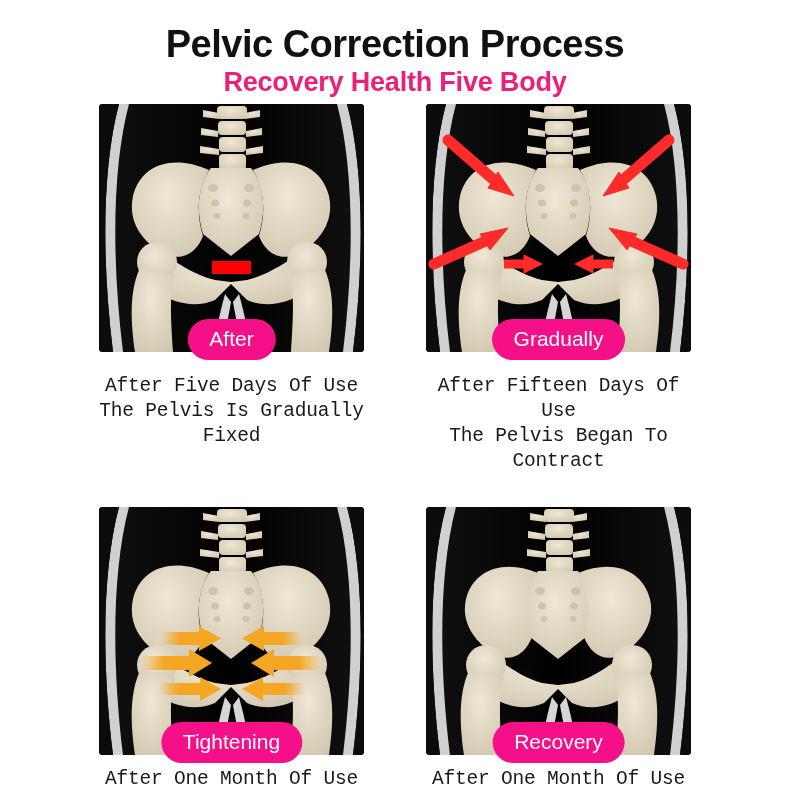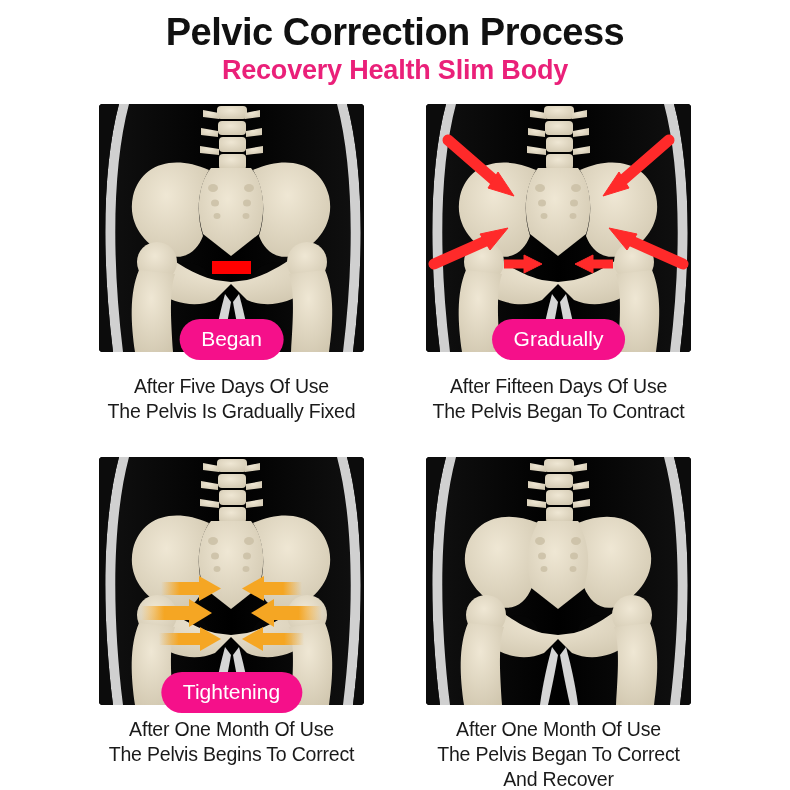--- a/index.html
+++ b/index.html
@@ -5,21 +5,21 @@
   * { box-sizing: border-box; margin: 0; padding: 0; }
   html, body {
     width: 790px; height: 790px;
     background: #ffffff;
     font-family: "Liberation Sans", sans-serif;
     overflow: hidden;
   }
   .page { position: relative; width: 790px; height: 790px; background: #fff; }
 
   
-  .header { text-align: center; padding-top: 12px; }
+  .header { text-align: center; padding-top: 24px; }
   .title {
     font-size: 38px; font-weight: bold; color: #111111;
     letter-spacing: -0.5px; line-height: 1.06;
   }
   .subtitle {
     font-size: 27px; font-weight: bold; color: #ea2079;
     letter-spacing: -0.2px; margin-top: 4px; line-height: 1.1;
   }
 
   
@@ -66,31 +66,32 @@
 
   
   .caption {
     margin-top: 22px;
     text-align: center;
     font-size: 19.5px;
     line-height: 1.28;
     color: #1a1a1a;
     letter-spacing: -0.2px;
     white-space: pre-line;
+    font-family: Liberation Mono, monospace;
   }
   .cell.row2 .caption { margin-top: 12px; }
 </style>
 </head>
 <body>
 
 <div class="page">
 
   <div class="header">
     <div class="title">Pelvic Correction Process</div>
-    <div class="subtitle">Recovery Health Slim Body</div>
+    <div class="subtitle">Recovery Health Five Body</div>
   </div>
 
   <div class="grid">
 
     <div class="cell">
       <div class="panel">
         <div class="panel-clip">
           <svg class="xray" viewBox="0 0 265 248" preserveAspectRatio="none">
             <defs>
               <linearGradient id="bodyg1" x1="0" y1="0" x2="1" y2="0">
@@ -145,21 +146,21 @@
             <circle cx="208" cy="158" r="20" fill="url(#boneg1)"></circle>
             <path d="M40 166 C30 190 32 220 36 248 L74 248 C72 216 70 188 76 170 Z" fill="url(#boneg1)"></path>
             <path d="M226 166 C236 190 234 220 230 248 L192 248 C194 216 196 188 190 170 Z" fill="url(#boneg1)"></path>
 
             <path d="M126 190 C120 212 116 232 114 248 L122 248 C126 230 130 210 132 198 Z" fill="#ededed" opacity="0.9"></path>
             <path d="M140 190 C146 212 150 232 152 248 L144 248 C140 230 136 210 134 198 Z" fill="#ededed" opacity="0.9"></path>
 
             <rect x="113" y="157" width="39" height="13" fill="#ff0000"></rect>
           </svg>
         </div>
-        <div class="badge">Began</div>
+        <div class="badge">After</div>
       </div>
       <div class="caption">After Five Days Of Use
 The Pelvis Is Gradually Fixed</div>
     </div>
 
     <div class="cell">
       <div class="panel">
         <div class="panel-clip">
           <svg class="xray" viewBox="0 0 265 248" preserveAspectRatio="none">
             <defs>
@@ -399,20 +400,21 @@
             <path d="M182 160 C194 170 196 186 184 194 C170 202 154 192 152 178 C150 166 164 154 182 160 Z" fill="#050505"></path>
             <path d="M66 148 C54 156 52 176 64 188 C78 200 100 204 118 196 L132 182 L146 196 C164 204 186 200 200 188 C212 176 210 156 198 148 C186 156 170 170 148 176 L132 178 L116 176 C94 170 78 156 66 148 Z" fill="url(#boneg4)"></path>
             <circle cx="60" cy="158" r="20" fill="url(#boneg4)"></circle>
             <circle cx="206" cy="158" r="20" fill="url(#boneg4)"></circle>
             <path d="M42 166 C32 190 34 220 38 248 L76 248 C74 216 72 188 78 170 Z" fill="url(#boneg4)"></path>
             <path d="M224 166 C234 190 232 220 228 248 L190 248 C192 216 194 188 188 170 Z" fill="url(#boneg4)"></path>
             <path d="M126 190 C120 212 116 232 114 248 L122 248 C126 230 130 210 132 198 Z" fill="#ededed" opacity="0.9"></path>
             <path d="M140 190 C146 212 150 232 152 248 L144 248 C140 230 136 210 134 198 Z" fill="#ededed" opacity="0.9"></path>
           </svg>
         </div>
+        <div class="badge">Recovery</div>
       </div>
       <div class="caption">After One Month Of Use
 The Pelvis Began To Correct
 And Recover</div>
     </div>
 
   </div>
 </div>
 
 </body></html>

